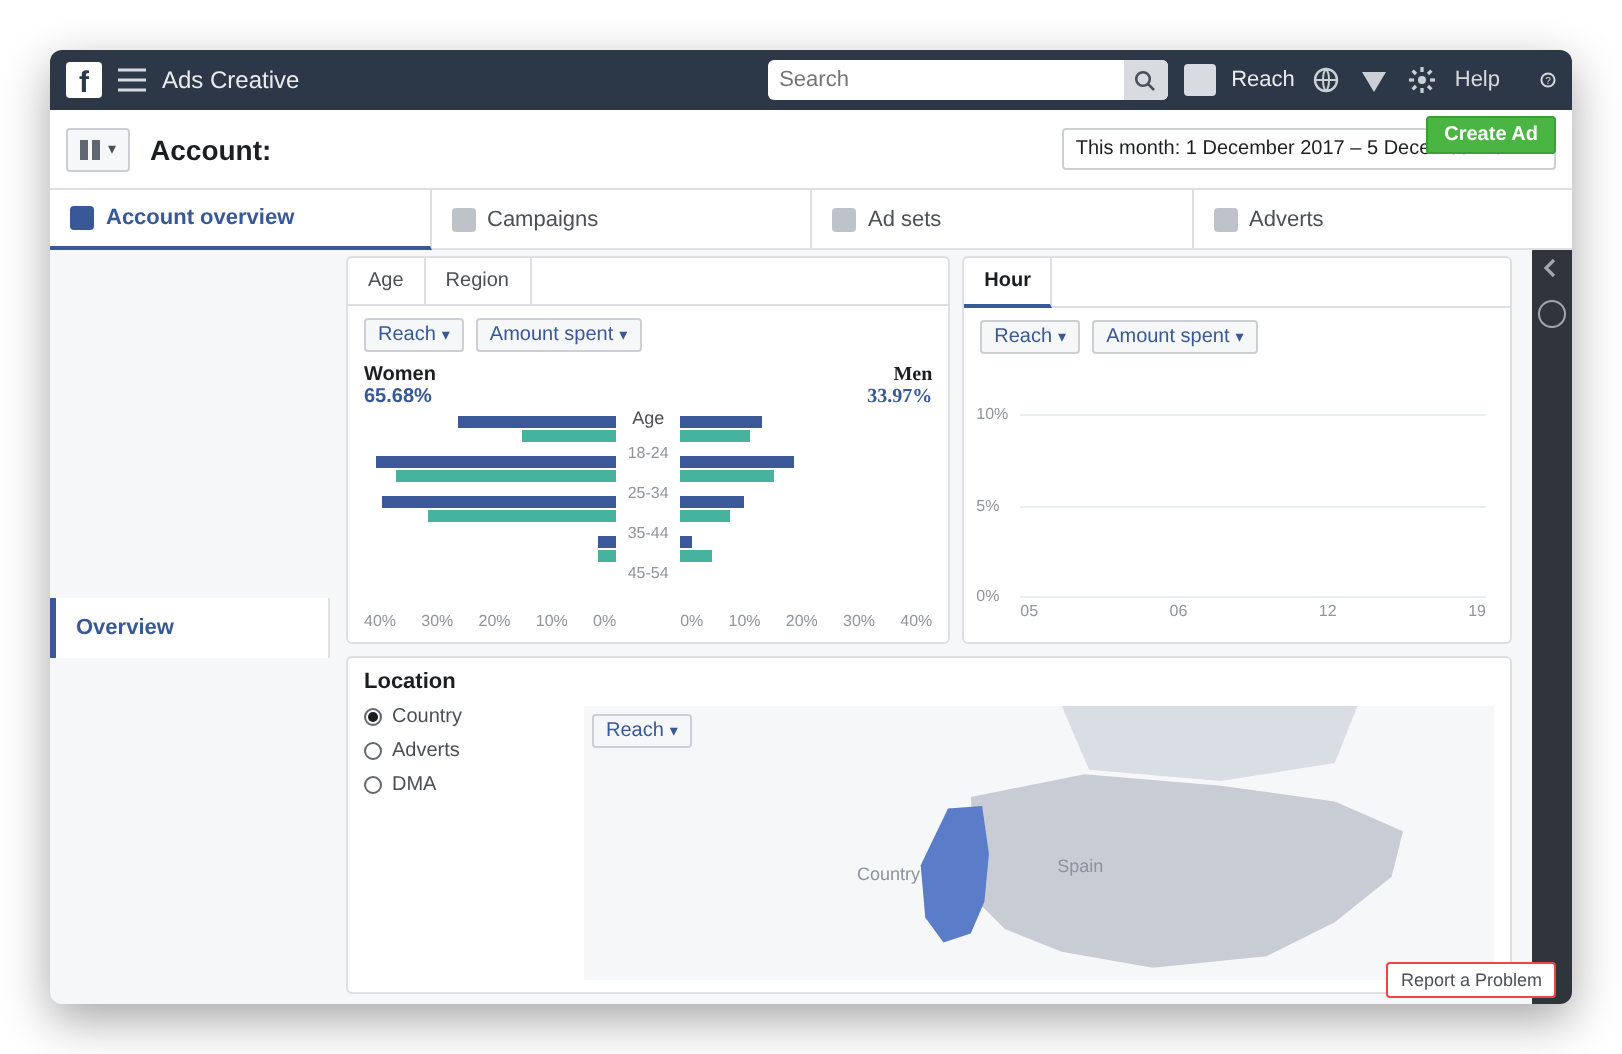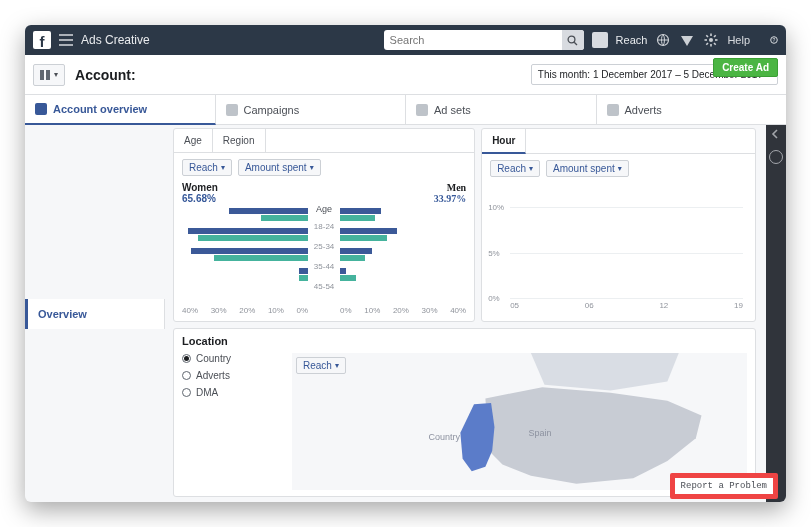--- a/index.html
+++ b/index.html
@@ -94,21 +94,21 @@
   .loc-body { display: flex; gap: 10px; flex: 1; min-height: 0; }
   .loc-opts { width: 100px; font-size: 10px; color: #4b4f56; display: flex; flex-direction: column; gap: 6px; }
   .loc-opts label { display: flex; align-items: center; gap: 5px; }
   .radio { width: 9px; height: 9px; border: 1px solid #606770; border-radius: 50%; display: inline-flex; align-items: center; justify-content: center; }
   .radio.sel::after { content: ""; width: 5px; height: 5px; background: #1c1e21; border-radius: 50%; }
   .loc-map { flex: 1; background: #f6f7f9; position: relative; overflow: hidden; }
   .loc-map svg { width: 100%; height: 100%; }
   .loc-sel { position: absolute; top: 4px; left: 4px; }
   .maplab { position: absolute; font-size: 9px; color: #8d92a0; }
 
-  .footer-btn { position: absolute; right: 8px; bottom: 6px; background: #fff; border: 5px solid #ef4444; border-radius: 2px; font-size: 9px; padding: 3px 6px; color: #4b4f56; font-family: Liberation Mono, monospace; }
+  .footer-btn { position: absolute; right: 8px; bottom: 6px; background: #fff; border: 1px solid #ef4444; border-radius: 2px; font-size: 9px; padding: 3px 6px; color: #4b4f56; }
 
   svg { display: block; }
 </style>
 </head>
 <body>
 <div class="frame">
 <div class="app">
 
 <div class="topbar">
   <div class="fb-logo">f</div>

